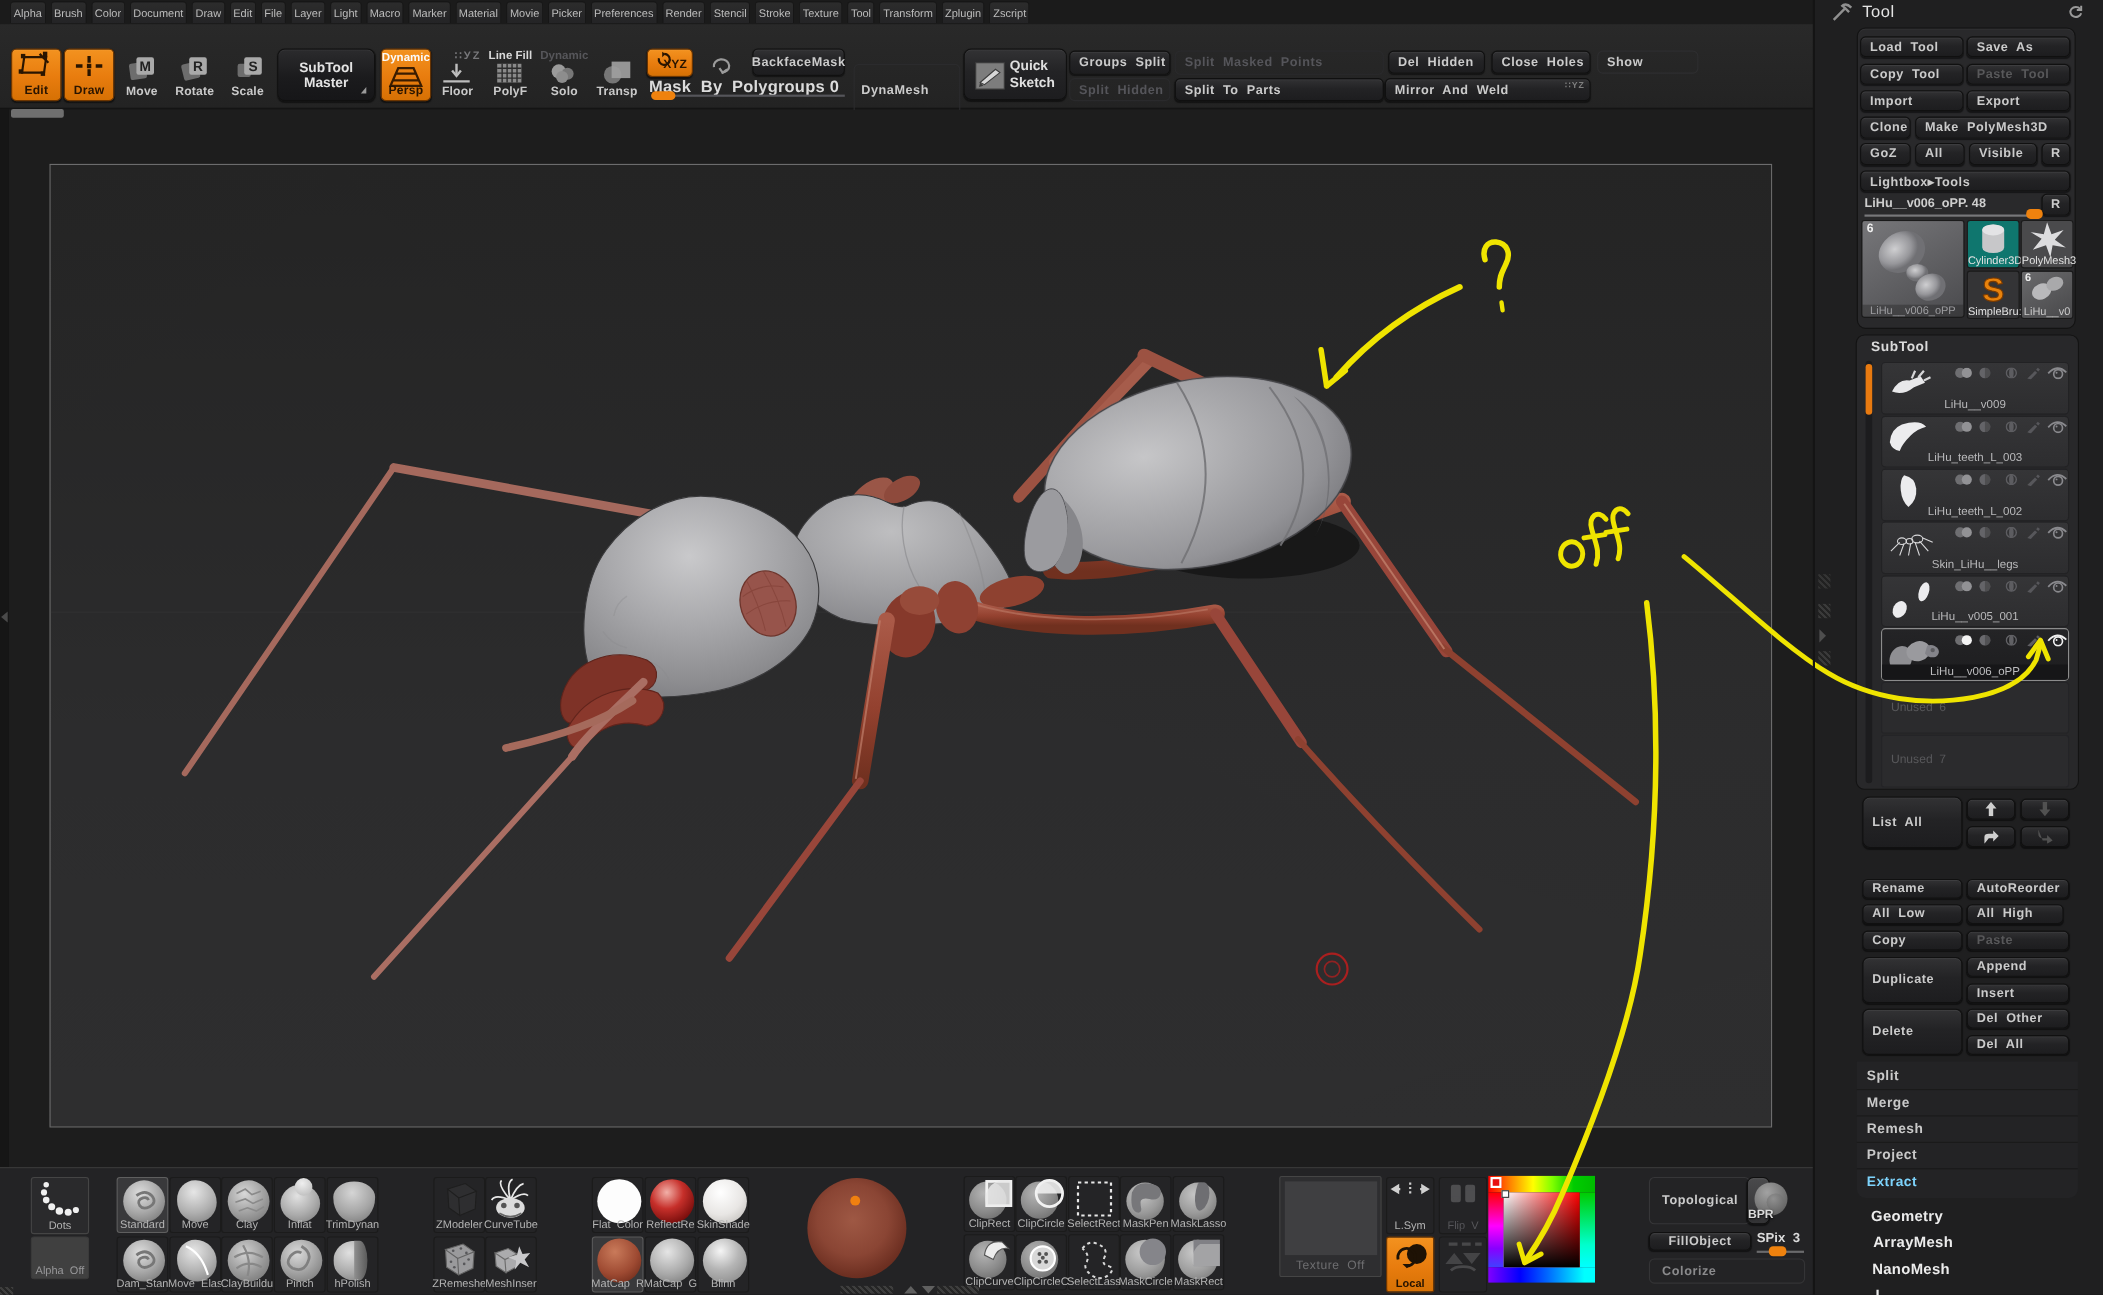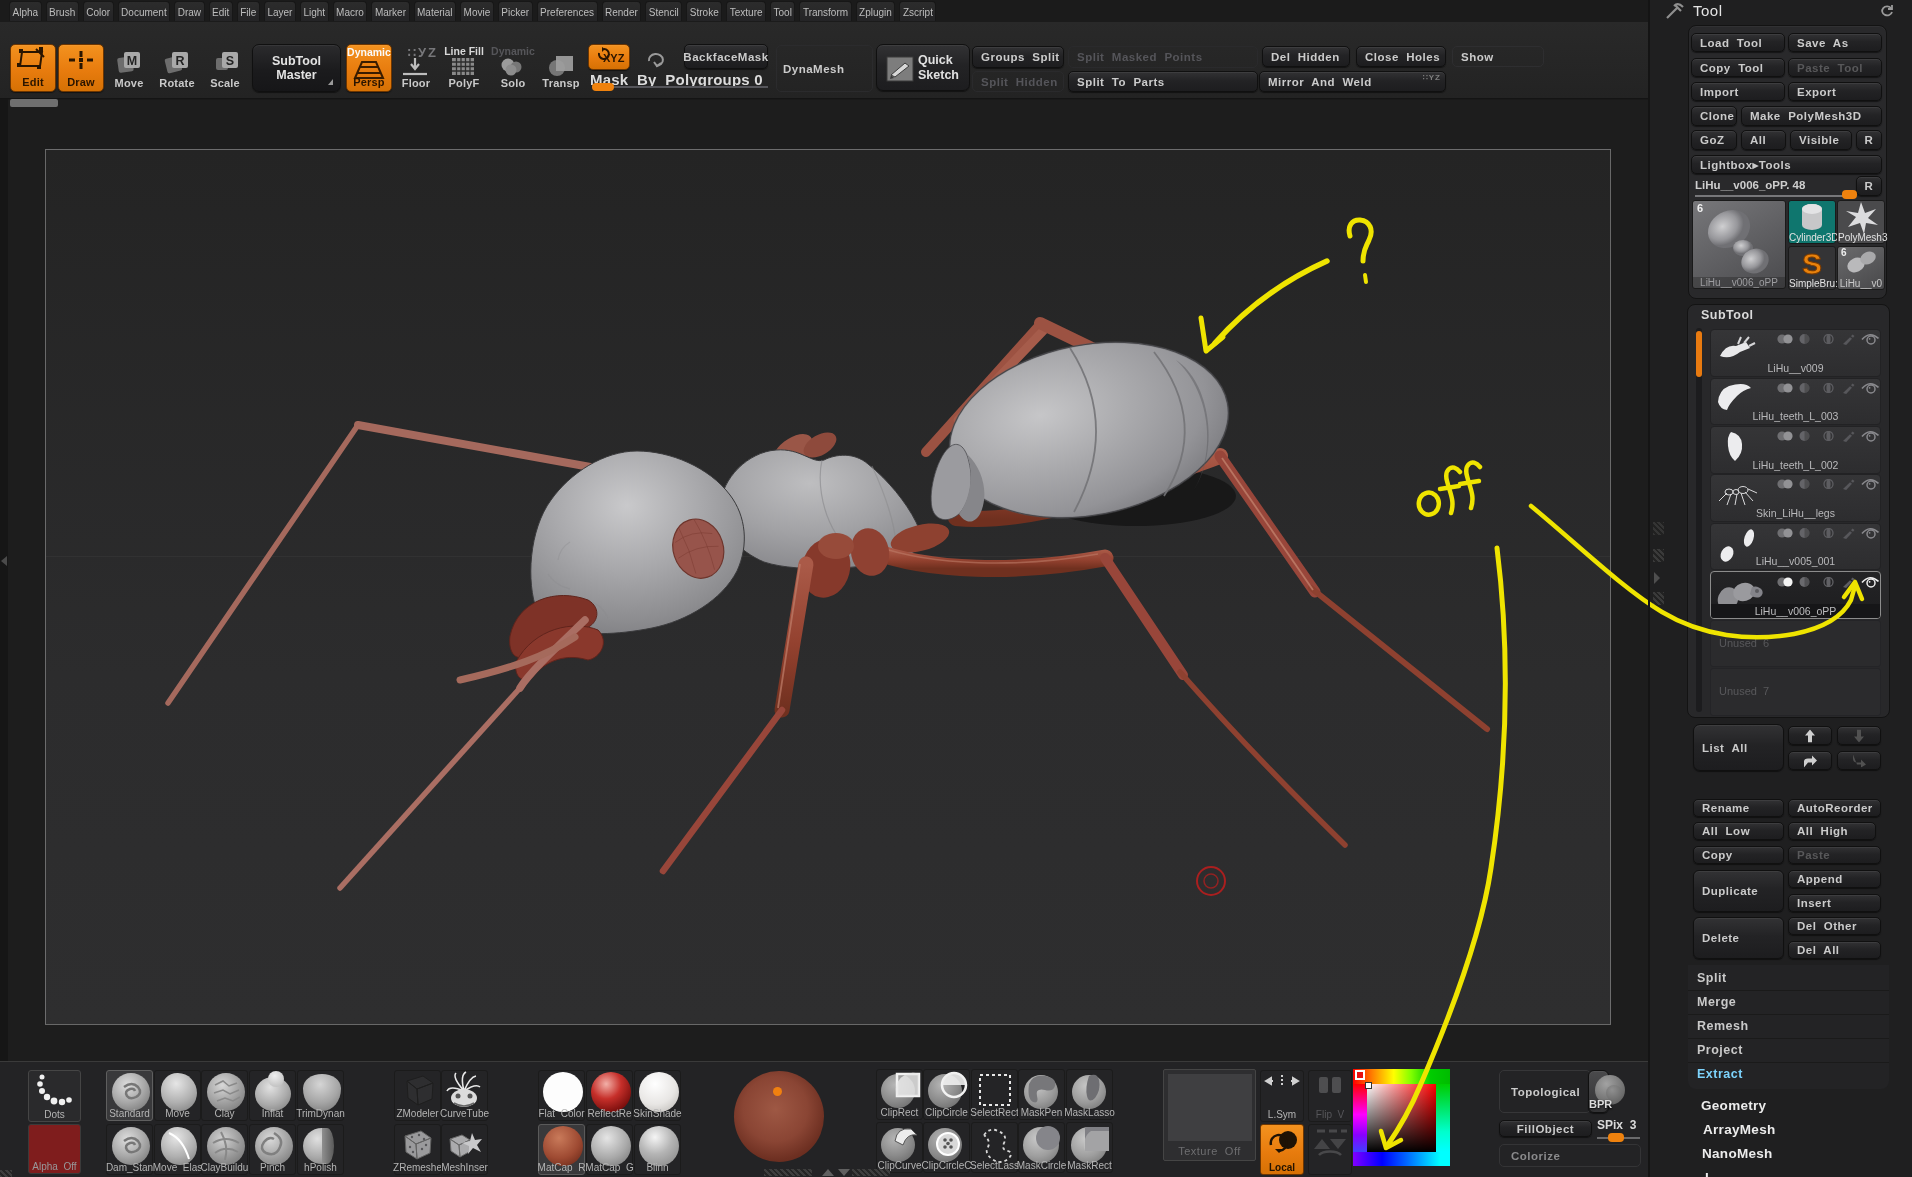--- a/index.html
+++ b/index.html
@@ -113,21 +113,21 @@
     <div style="position:absolute;top:1px;left:0;width:100%;text-align:center;font-size:10.5px;font-weight:bold;color:#fafafa;">Dynamic</div>
     <svg width="44" height="22" viewBox="0 0 44 22" style="margin-top:13px;">
           <g stroke="#3a1c00" stroke-width="2" fill="none">
             <path d="M8,20 L15,4 H29 L36,20 Z M8,20 H36 M10,15 H34 M13,9 H31"></path>
           </g>
         </svg>
     <div class="tlab" style="color:#2a1500;">Persp</div>
   </div>
 
   <div class="tbtn" style="left:393px;top:22px;">
-    <div style="position:absolute;top:1px;right:1px;font-size:13px;font-weight:bold;color:#77777a;letter-spacing:2px;">∷УZ</div>
+    <div style="position:absolute;top:1px;right:1px;font-size:10px;font-weight:bold;color:#77777a;letter-spacing:2px;">∷УZ</div>
     <svg width="44" height="22" viewBox="0 0 44 22" style="margin-top:12px;">
           <g stroke="#bdbdbd" stroke-width="2.2" fill="none">
             <path d="M22,2 v10"></path>
             <path d="M18,8 l4,5 4,-5" fill="none"></path>
             <path d="M10,18 h24"></path>
           </g>
         </svg>
     <div class="tlab">Floor</div>
   </div>
 
@@ -173,21 +173,21 @@
 
   <svg class="abs" style="left:644px;top:26px;" width="22" height="20" viewBox="0 0 22 20">
         <path d="M5,13 a7,6 0 1 1 7,5" stroke="#9a9a9a" stroke-width="2" fill="none"></path>
         <path d="M10,14 l3,4 4,-3" fill="none" stroke="#9a9a9a" stroke-width="2"></path>
       </svg>
 
   <div class="btn ctr" style="left:684px;top:22px;width:84px;height:25px;">
         <span>BackfaceMask</span>
       </div>
 
-  <div class="flat" style="left:776px;top:23px;width:97px;height:47px;border-color:#2b2b2d;">
+  <div class="flat" style="left:776px;top:36px;width:97px;height:47px;border-color:#2b2b2d;">
         <span style="left:6px;">DynaMesh</span>
       </div>
 
   <div class="btn" style="left:876px;top:22px;width:94px;height:47px;border-radius:7px;">
     <svg style="position:absolute;left:9px;top:11px;" width="28" height="26" viewBox="0 0 28 26">
           <rect x="1" y="1" width="26" height="24" fill="#7d7d7d" stroke="#3a3a3a"></rect>
           <path d="M5,19 L19,7 l4,3 L9,21 Z" fill="#d8d8d8" stroke="#3c3c3c"></path>
           <path d="M5,19 l-1,4 4,-1" fill="#3c3c3c"></path>
         </svg>
     <div style="position:absolute;left:41px;top:8px;font-size:12.5px;font-weight:bold;color:#e0e0e0;line-height:15px;">Quick<br>Sketch</div>
@@ -237,21 +237,21 @@
             <circle cx="11" cy="13" r="2.8"></circle>
             <circle cx="13" cy="20" r="3"></circle>
             <circle cx="18" cy="26" r="3.2"></circle>
             <circle cx="25" cy="30" r="3.4"></circle>
             <circle cx="33" cy="31" r="3.2"></circle>
             <circle cx="40" cy="29" r="2.8"></circle>
           </g>
         </svg>
     <div class="clab">Dots</div>
   </div>
-  <div class="cell" style="left:28px;top:62px;width:53px;height:50px;background:#7f1d1d;border-color:#3a3a3a;">
+  <div class="cell" style="left:28px;top:62px;width:53px;height:39px;background:#404040;border-color:#3a3a3a;">
     <div class="clab" style="color:#98989a;">Alpha&nbsp; Off</div>
   </div>
 
   <div class="cell" style="left:106px;top:8px;background:#39393b;border-color:#5f5f5f;">
     <div class="ball" style="left:5px;top:2px;width:38px;height:38px;background:radial-gradient(circle at 40% 32%,#dedede,#a8a8a8 50%,#6a6a6a);"></div>
     <svg class="abs" style="left:5px;top:2px;" width="38" height="38" viewBox="0 0 38 38">
           <path d="M12,14 q8,-6 14,0 q5,6 -2,10 q-6,3 -9,-1 q-3,-5 3,-7 q4,-1 5,2" stroke="#777" stroke-width="2.5" fill="none"></path>
         </svg>
     <div class="clab">Standard</div>
   </div>

